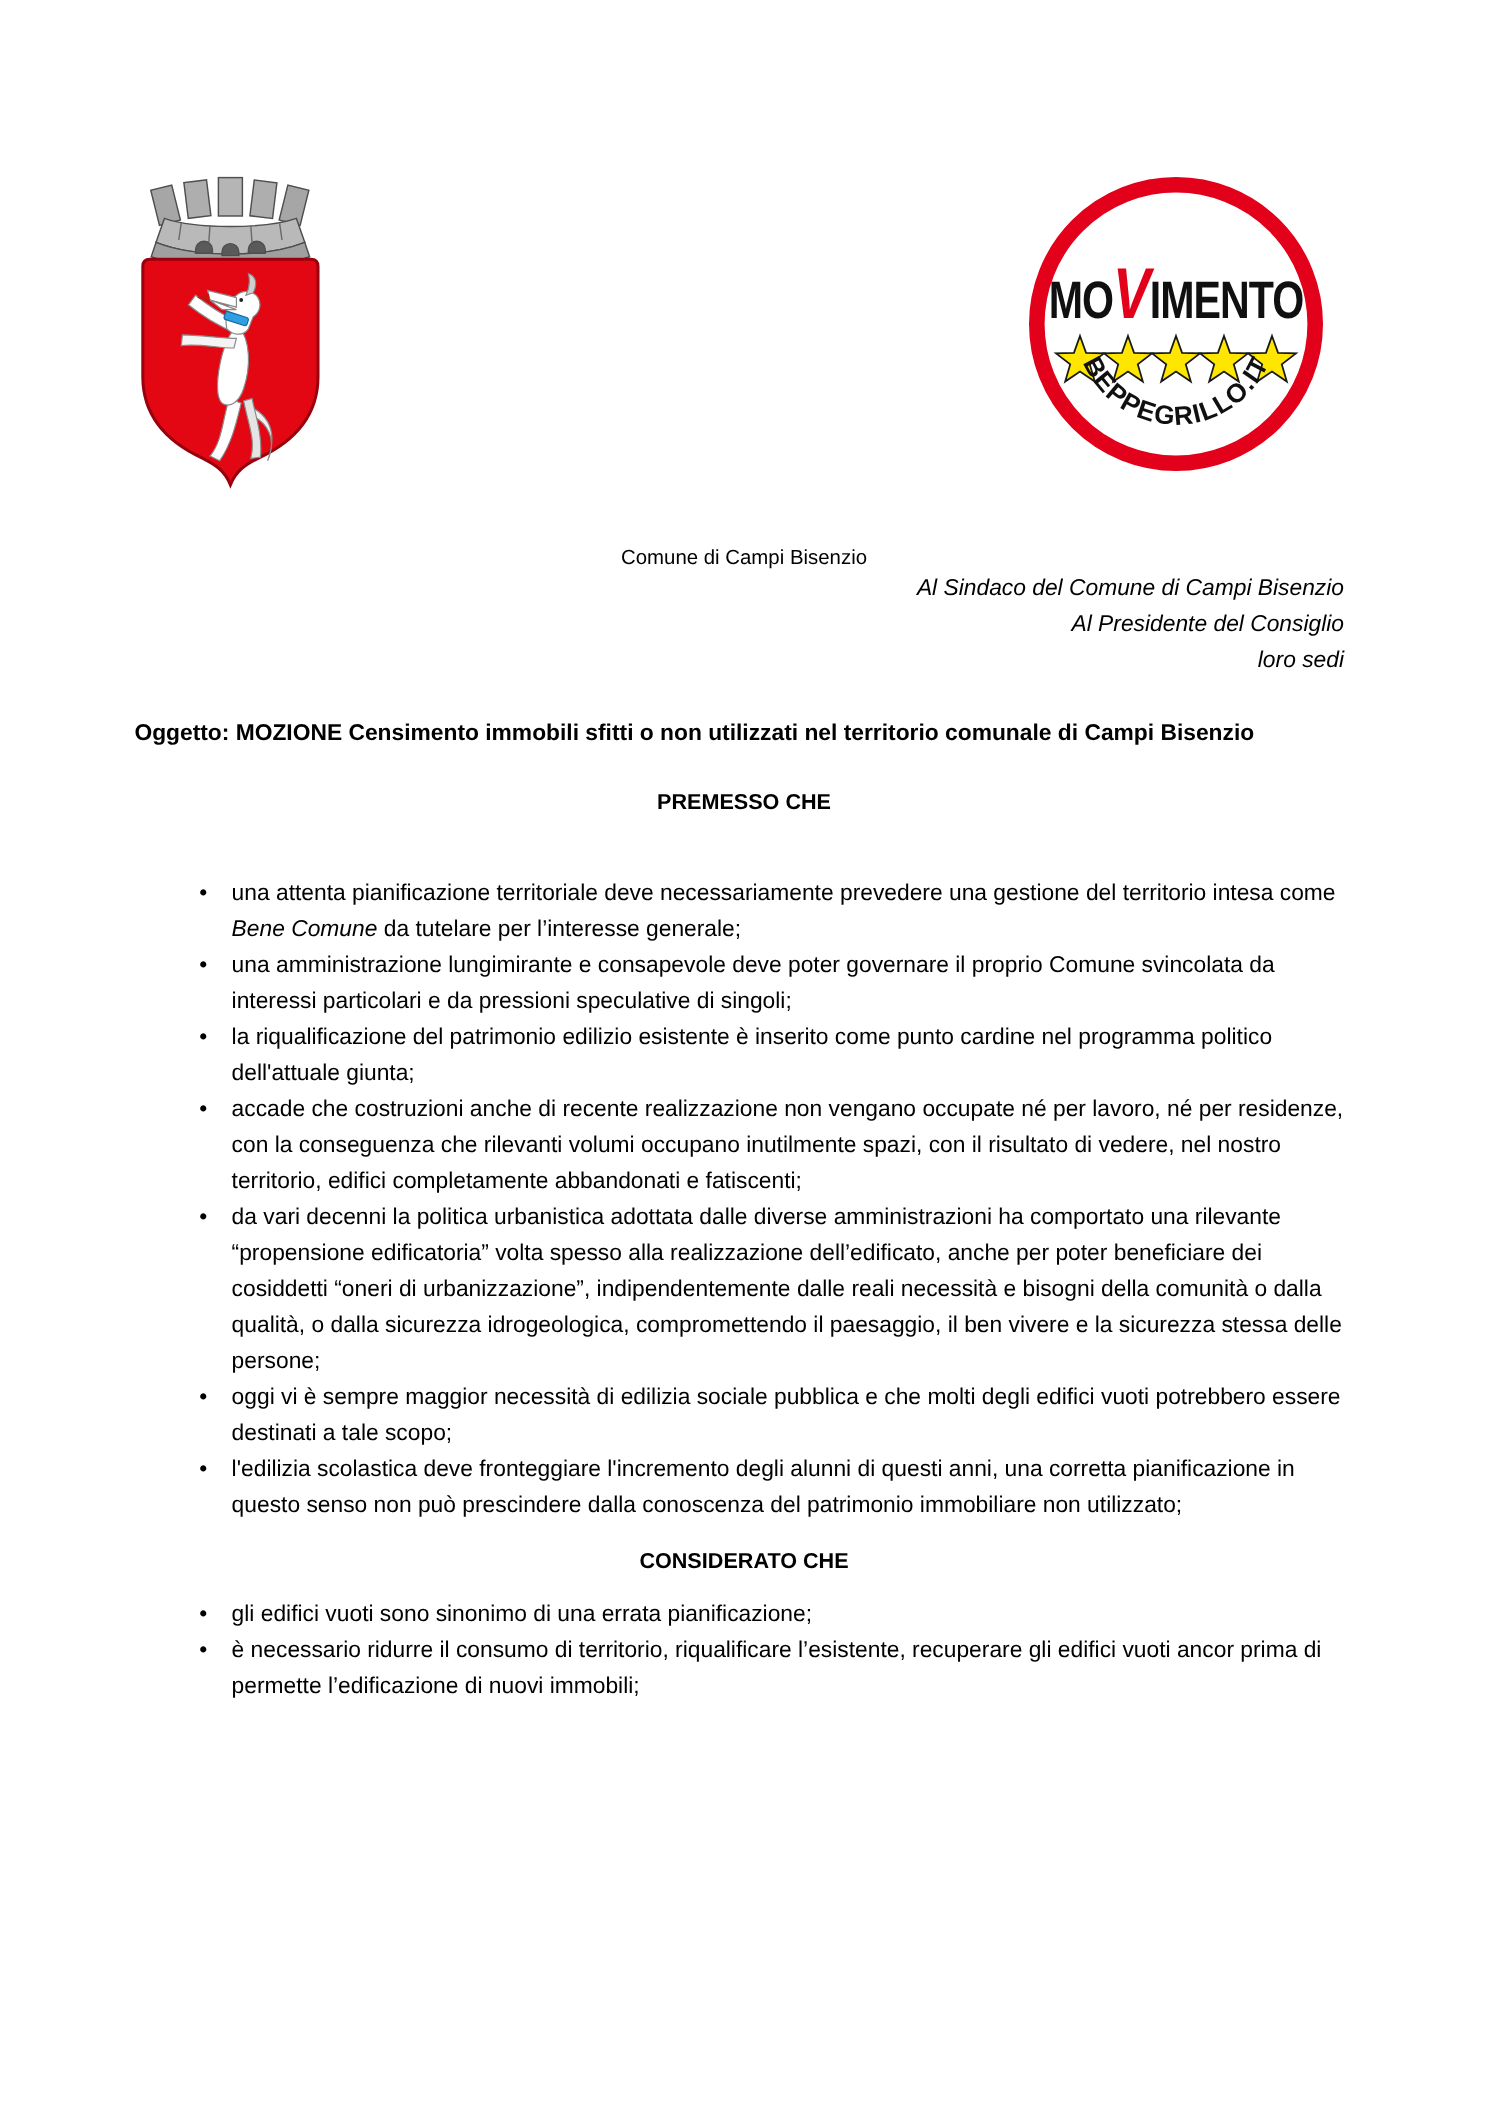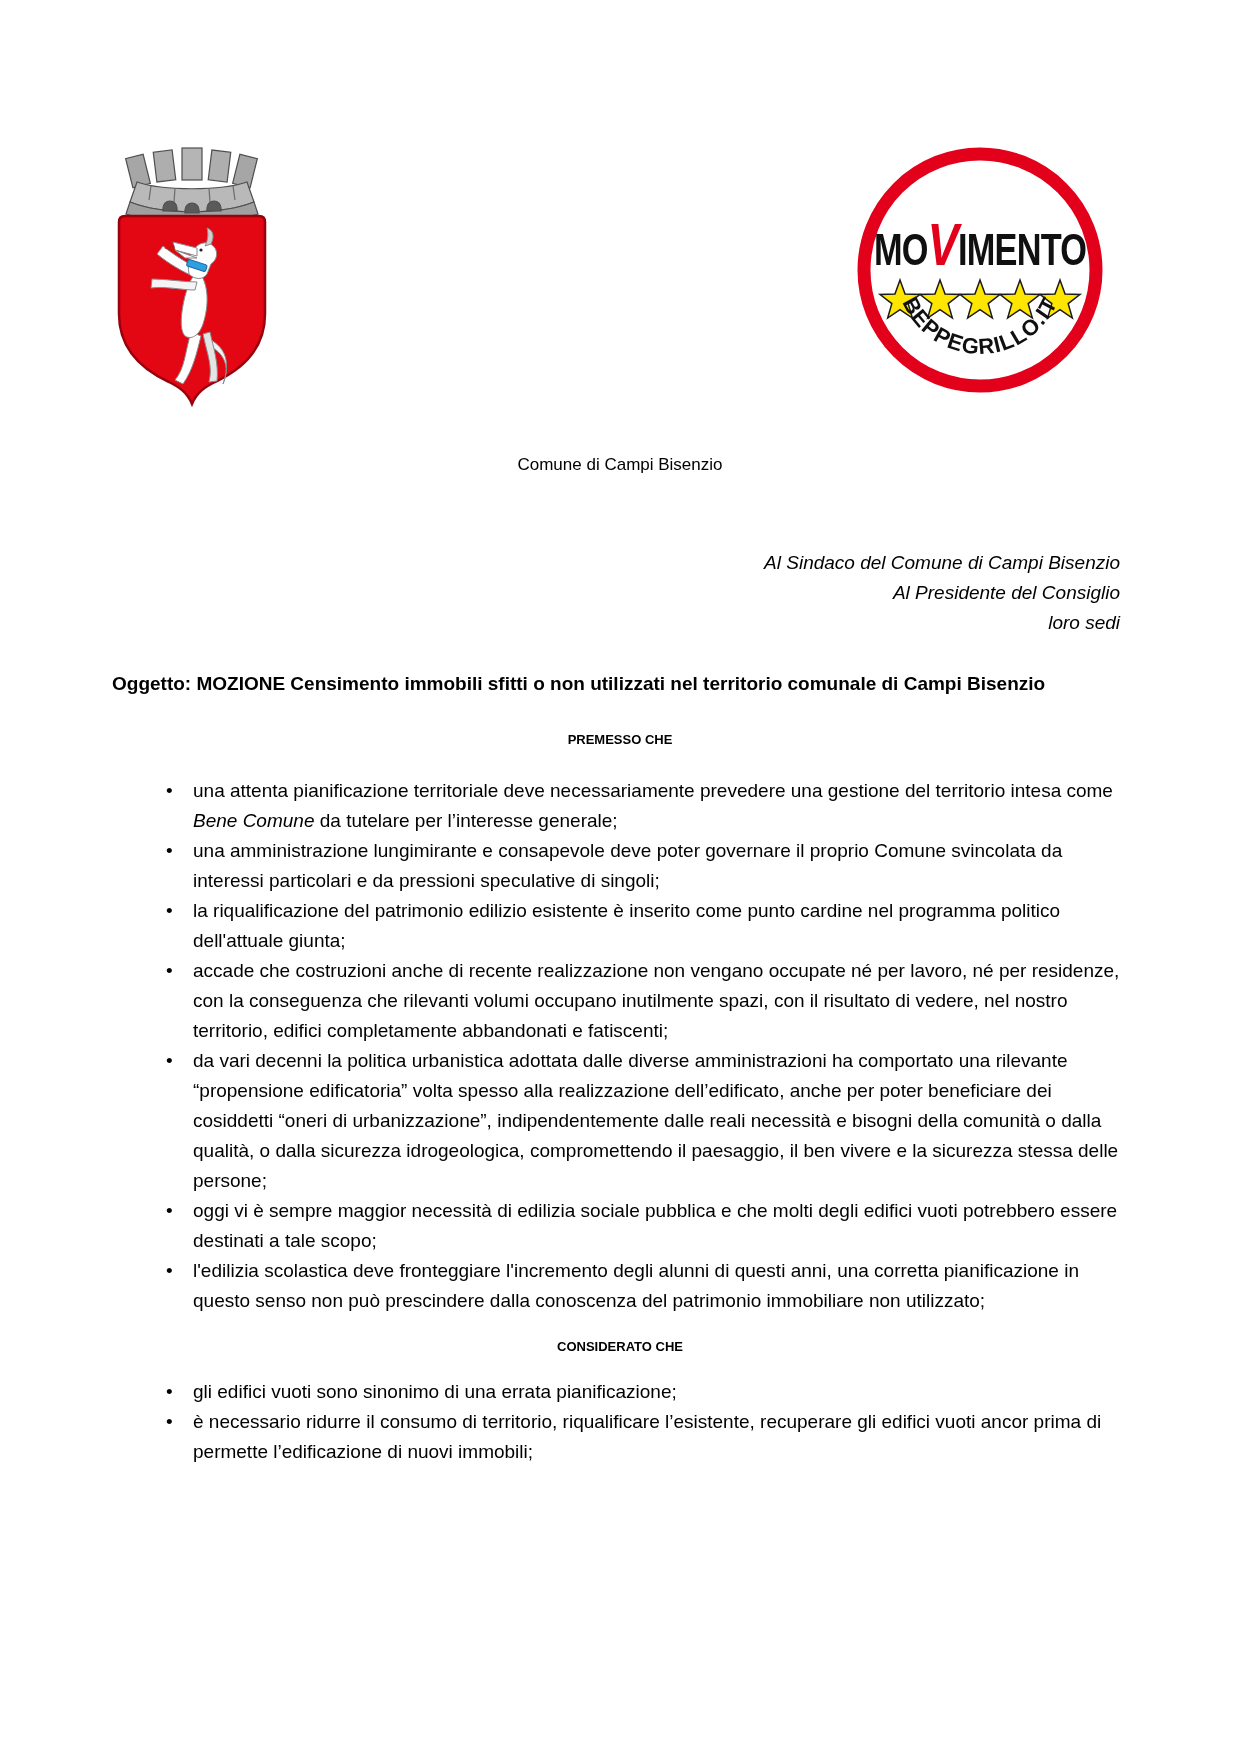--- a/index.html
+++ b/index.html
@@ -9,31 +9,31 @@
     background:#ffffff; overflow:hidden;
   }
   .crest-wrap { position:absolute; left:111px; top:144px; }
   .m5s-wrap   { position:absolute; left:856px; top:146px; }
   .content    { position:absolute; left:112px; top:0; width:1016px; }
 
   .doc-header { margin-top:453px; text-align:center; }
   .doc-header .l1 { font-size:17px; line-height:23px; }
   .doc-header .l2 { font-size:21.5px; line-height:28px; }
 
-  .recipients { margin-top:72px; text-align:right; font-style:italic;
+  .recipients { text-align:right; font-style:italic;
                 font-size:19px; line-height:30px; padding-right:8px; }
 
   .subject { margin:30px 0 0 0; font-weight:bold; font-size:19px; line-height:32px; }
 
   .section-title { margin:0; text-align:center; font-weight:bold;
-                   font-size:13px; line-height:28px; }
+                   font-size:18px; line-height:28px; }
   .title-premesso { margin-top:26px; }
   .title-considerato { margin-top:17px; }
 
-  ul.bullets { margin:22px 0 0 0; padding:0 0 0 81px;
+  ul.bullets { margin:48px 0 0 0; padding:0 0 0 81px;
                font-size:19px; line-height:30px; }
   ul.bullets.second { margin-top:16px; }
   ul.bullets li { list-style:none; position:relative; }
   ul.bullets li::before { content:"\2022"; position:absolute; left:-27px; top:0; }
   em.inline-italic { font-style:italic; }
 
   svg text { font-family:"Liberation Sans", sans-serif; }
 </style>
 </head>
 <body>

